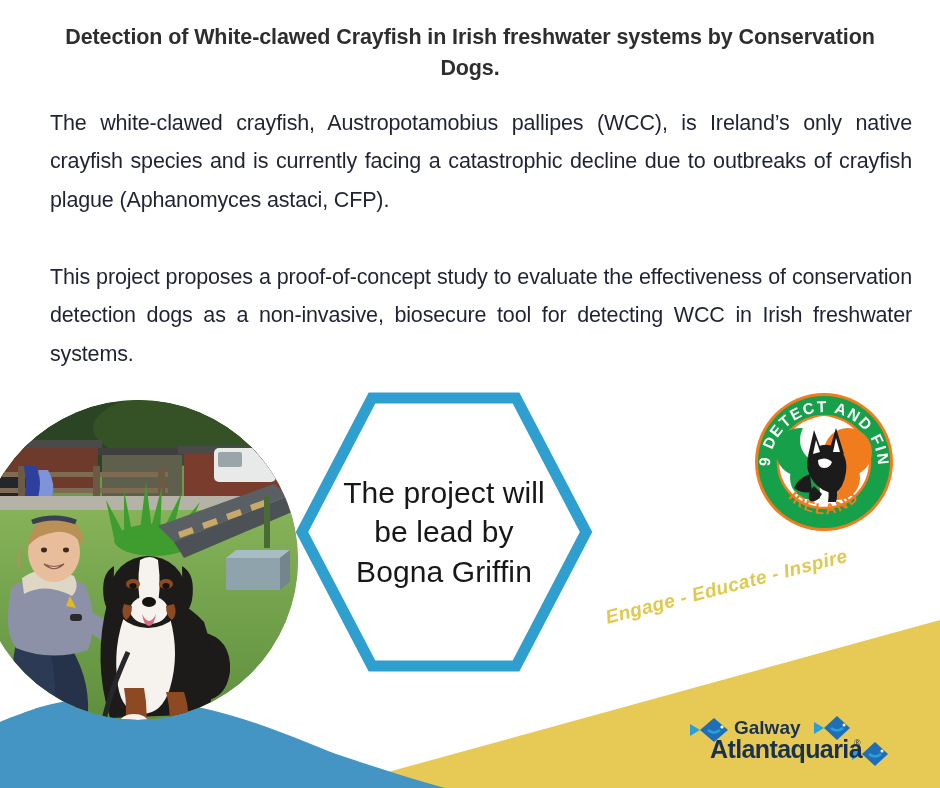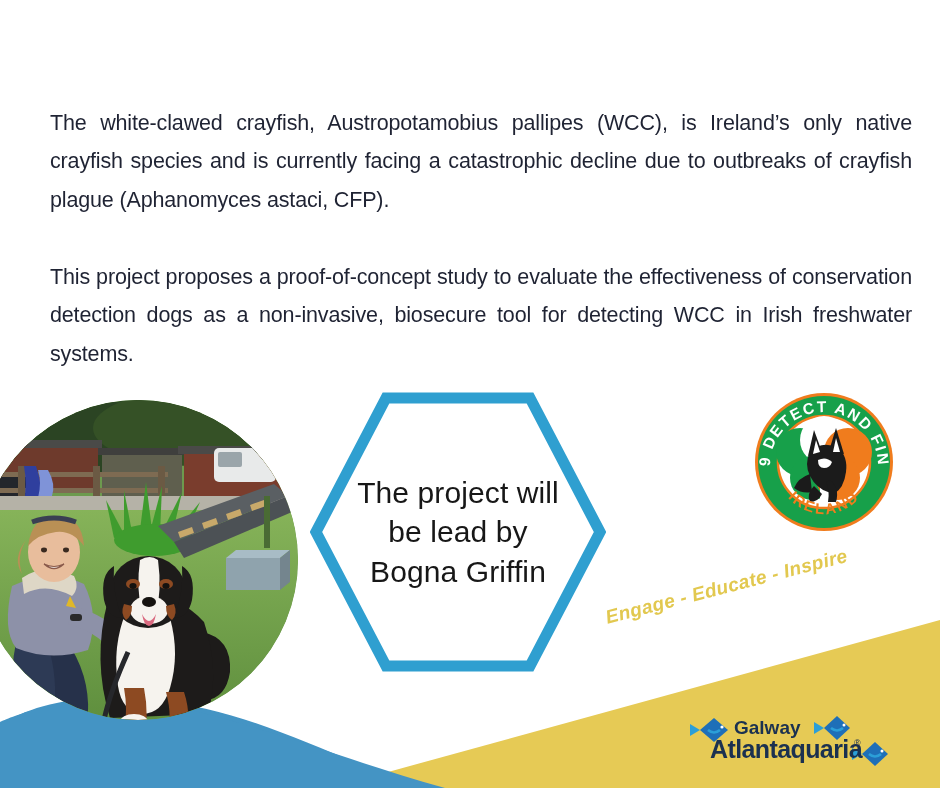--- a/index.html
+++ b/index.html
@@ -66,21 +66,21 @@
     height: 320px;
     border-radius: 50%;
     overflow: hidden;
     background: #6d9a4e;
   }
   .photo-circle svg { display: block; }
 
   
   .hex-wrap {
     position: absolute;
-    left: 310px;
+    left: 296px;
     top: 392px;
     width: 296px;
     height: 268px;
   }
   .hex-wrap svg {
     position: absolute;
     left: 0; top: 0;
   }
   .hex-text {
     position: absolute;
@@ -139,20 +139,21 @@
 
   <svg class="decor" width="940" height="788" viewBox="0 0 940 788">
 
     <polygon points="940,622 940,788 420,788 455,768" fill="#e6ca55"></polygon>
     <polygon points="940,620 940,788 330,788" fill="#e6ca55"></polygon>
 
     <path d="M0,722 C0,722 60,692 150,700 C260,710 330,760 430,788 L0,788 Z" fill="#4494c4"></path>
     <path d="M0,725 L0,788 L445,788 C330,756 240,716 150,702 C80,691 30,706 0,725 Z" fill="#4494c4"></path>
   </svg>
 
+  <div class="title">Detection of White-clawed Crayfish in Irish freshwater systems by Conservation Dogs.</div>
 
   <div class="para para-2">This project proposes a proof-of-concept study to evaluate the effectiveness of conservation detection dogs as a non-invasive, biosecure tool for detecting WCC in Irish freshwater systems.</div>
   <div class="para para-1">The white-clawed crayfish, Austropotamobius pallipes (WCC), is Ireland’s only native crayfish species and is currently facing a catastrophic decline due to outbreaks of crayfish plague (Aphanomyces astaci, CFP).</div>
 
   <div class="photo-circle">
     <svg width="320" height="320" viewBox="0 0 320 320">
       <defs>
         <clipPath id="circleClip">
             <circle cx="160" cy="160" r="160"></circle>
           </clipPath>

